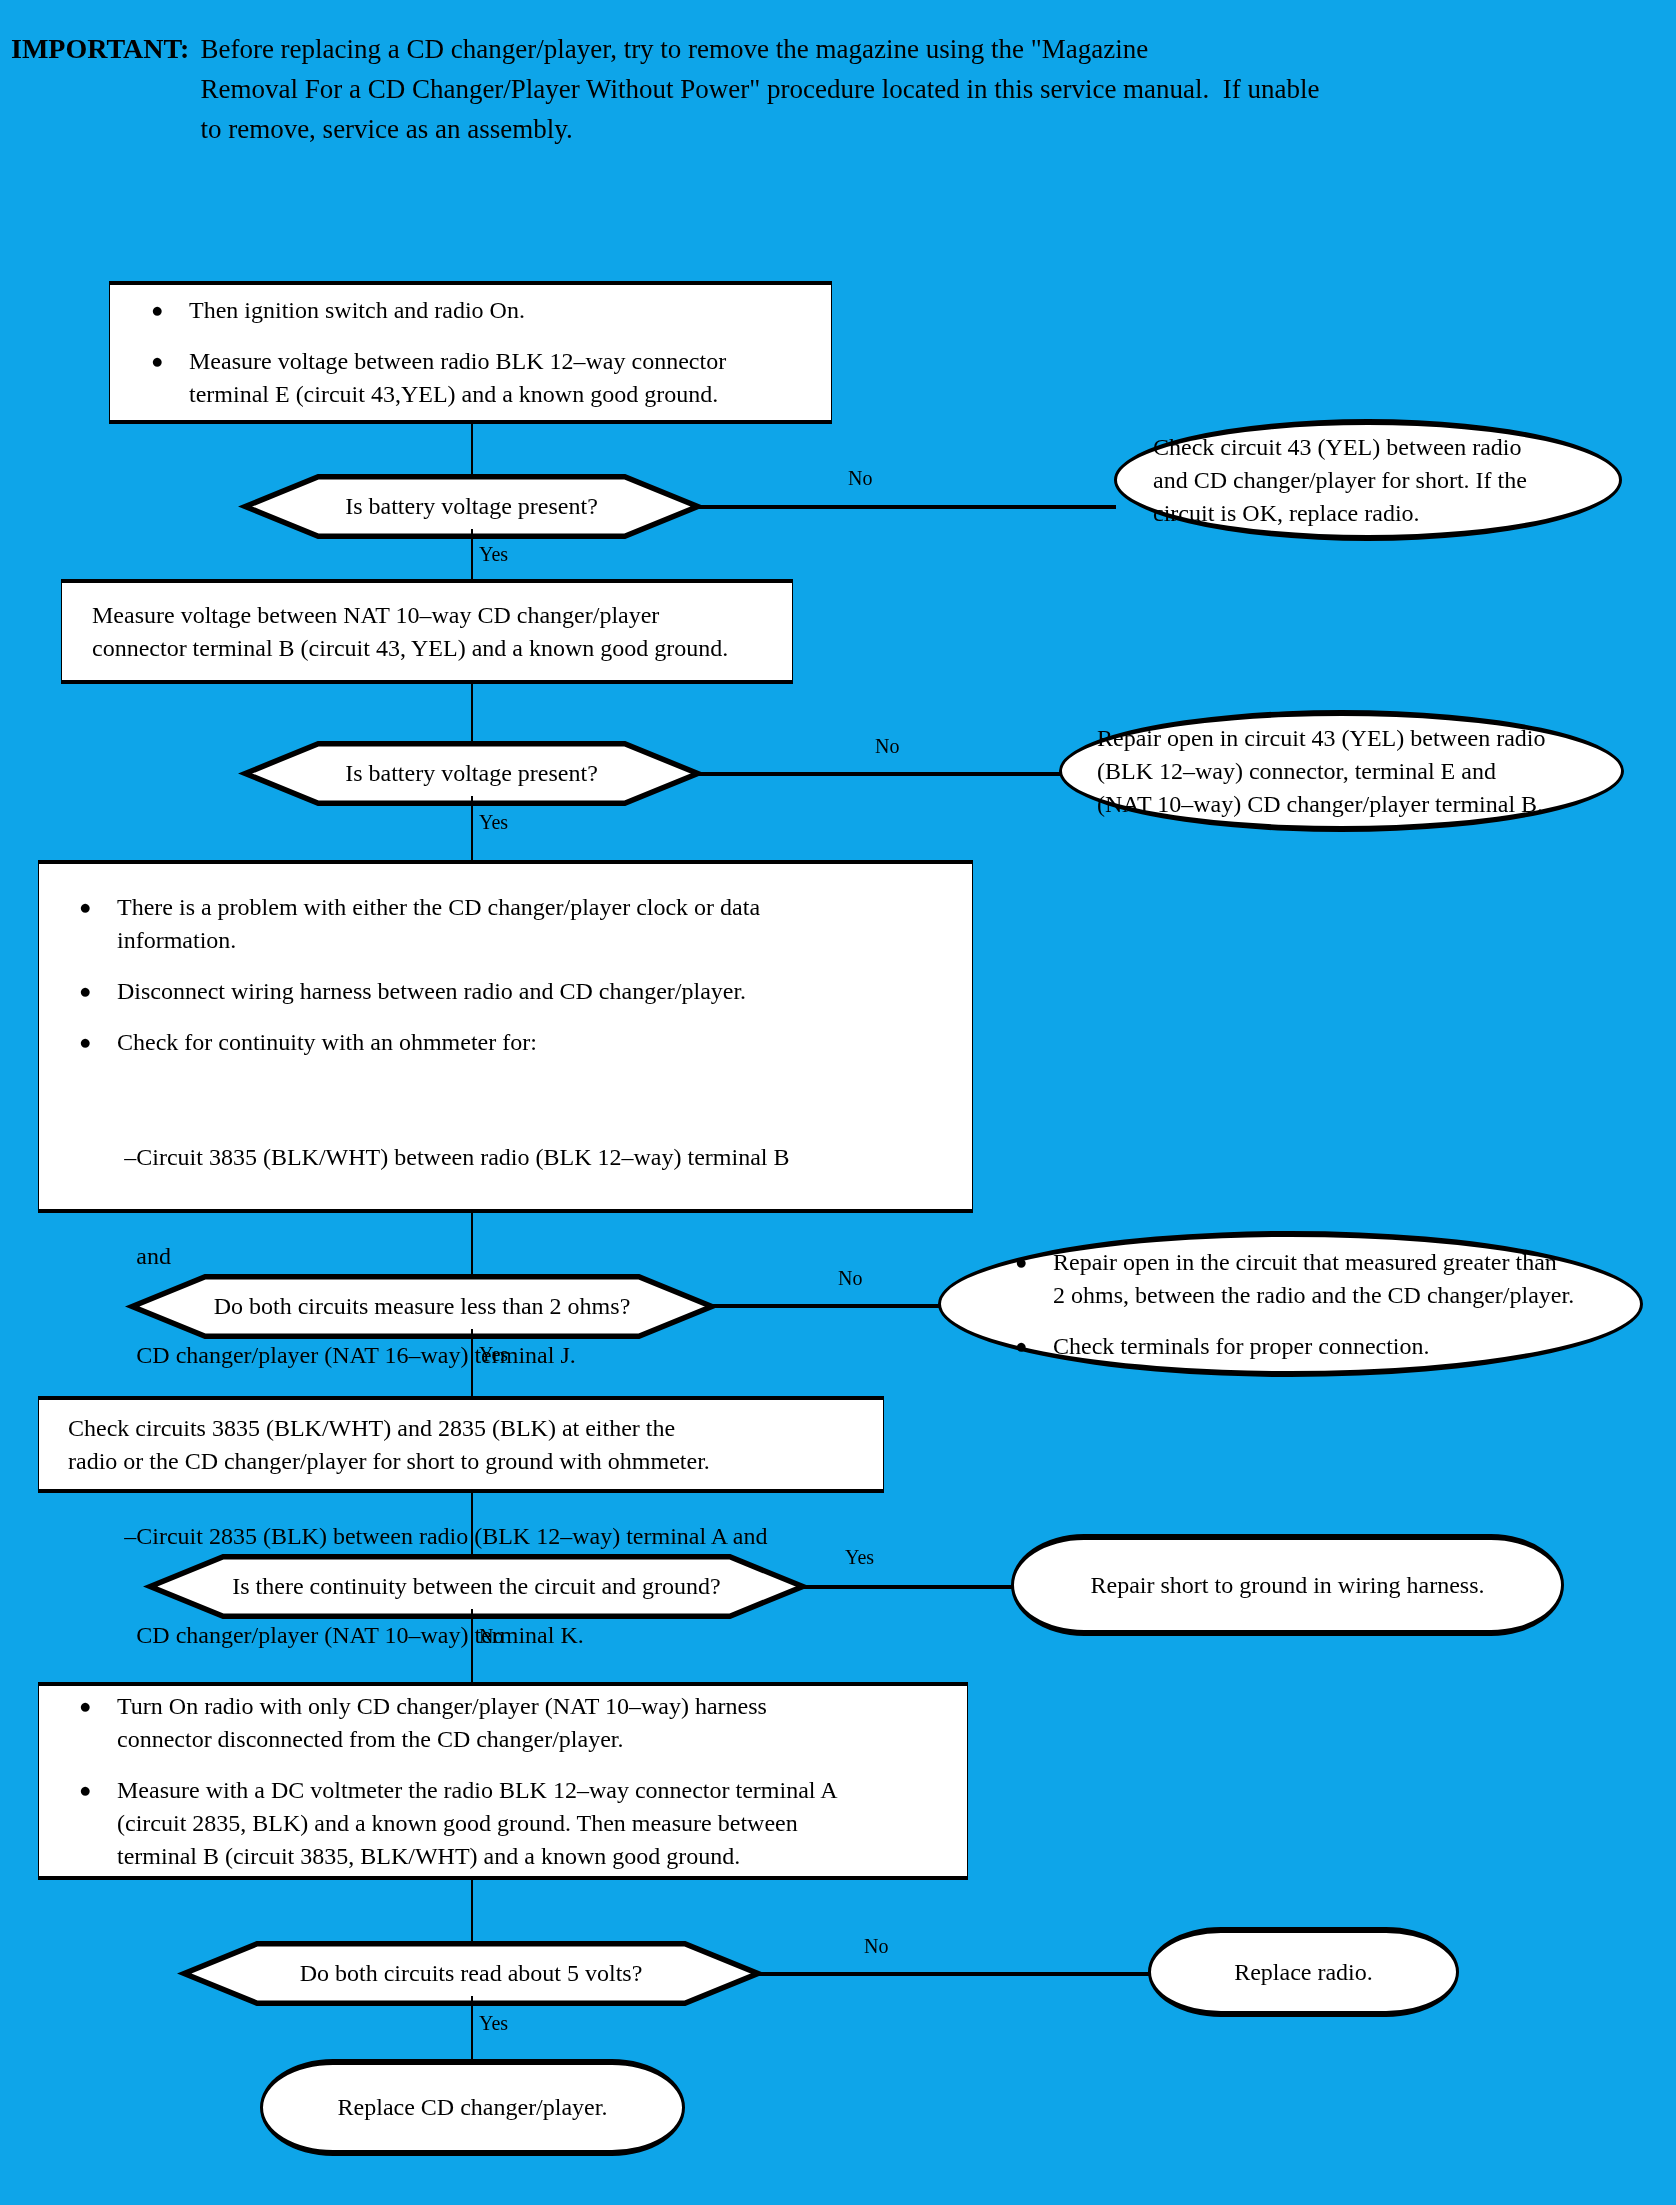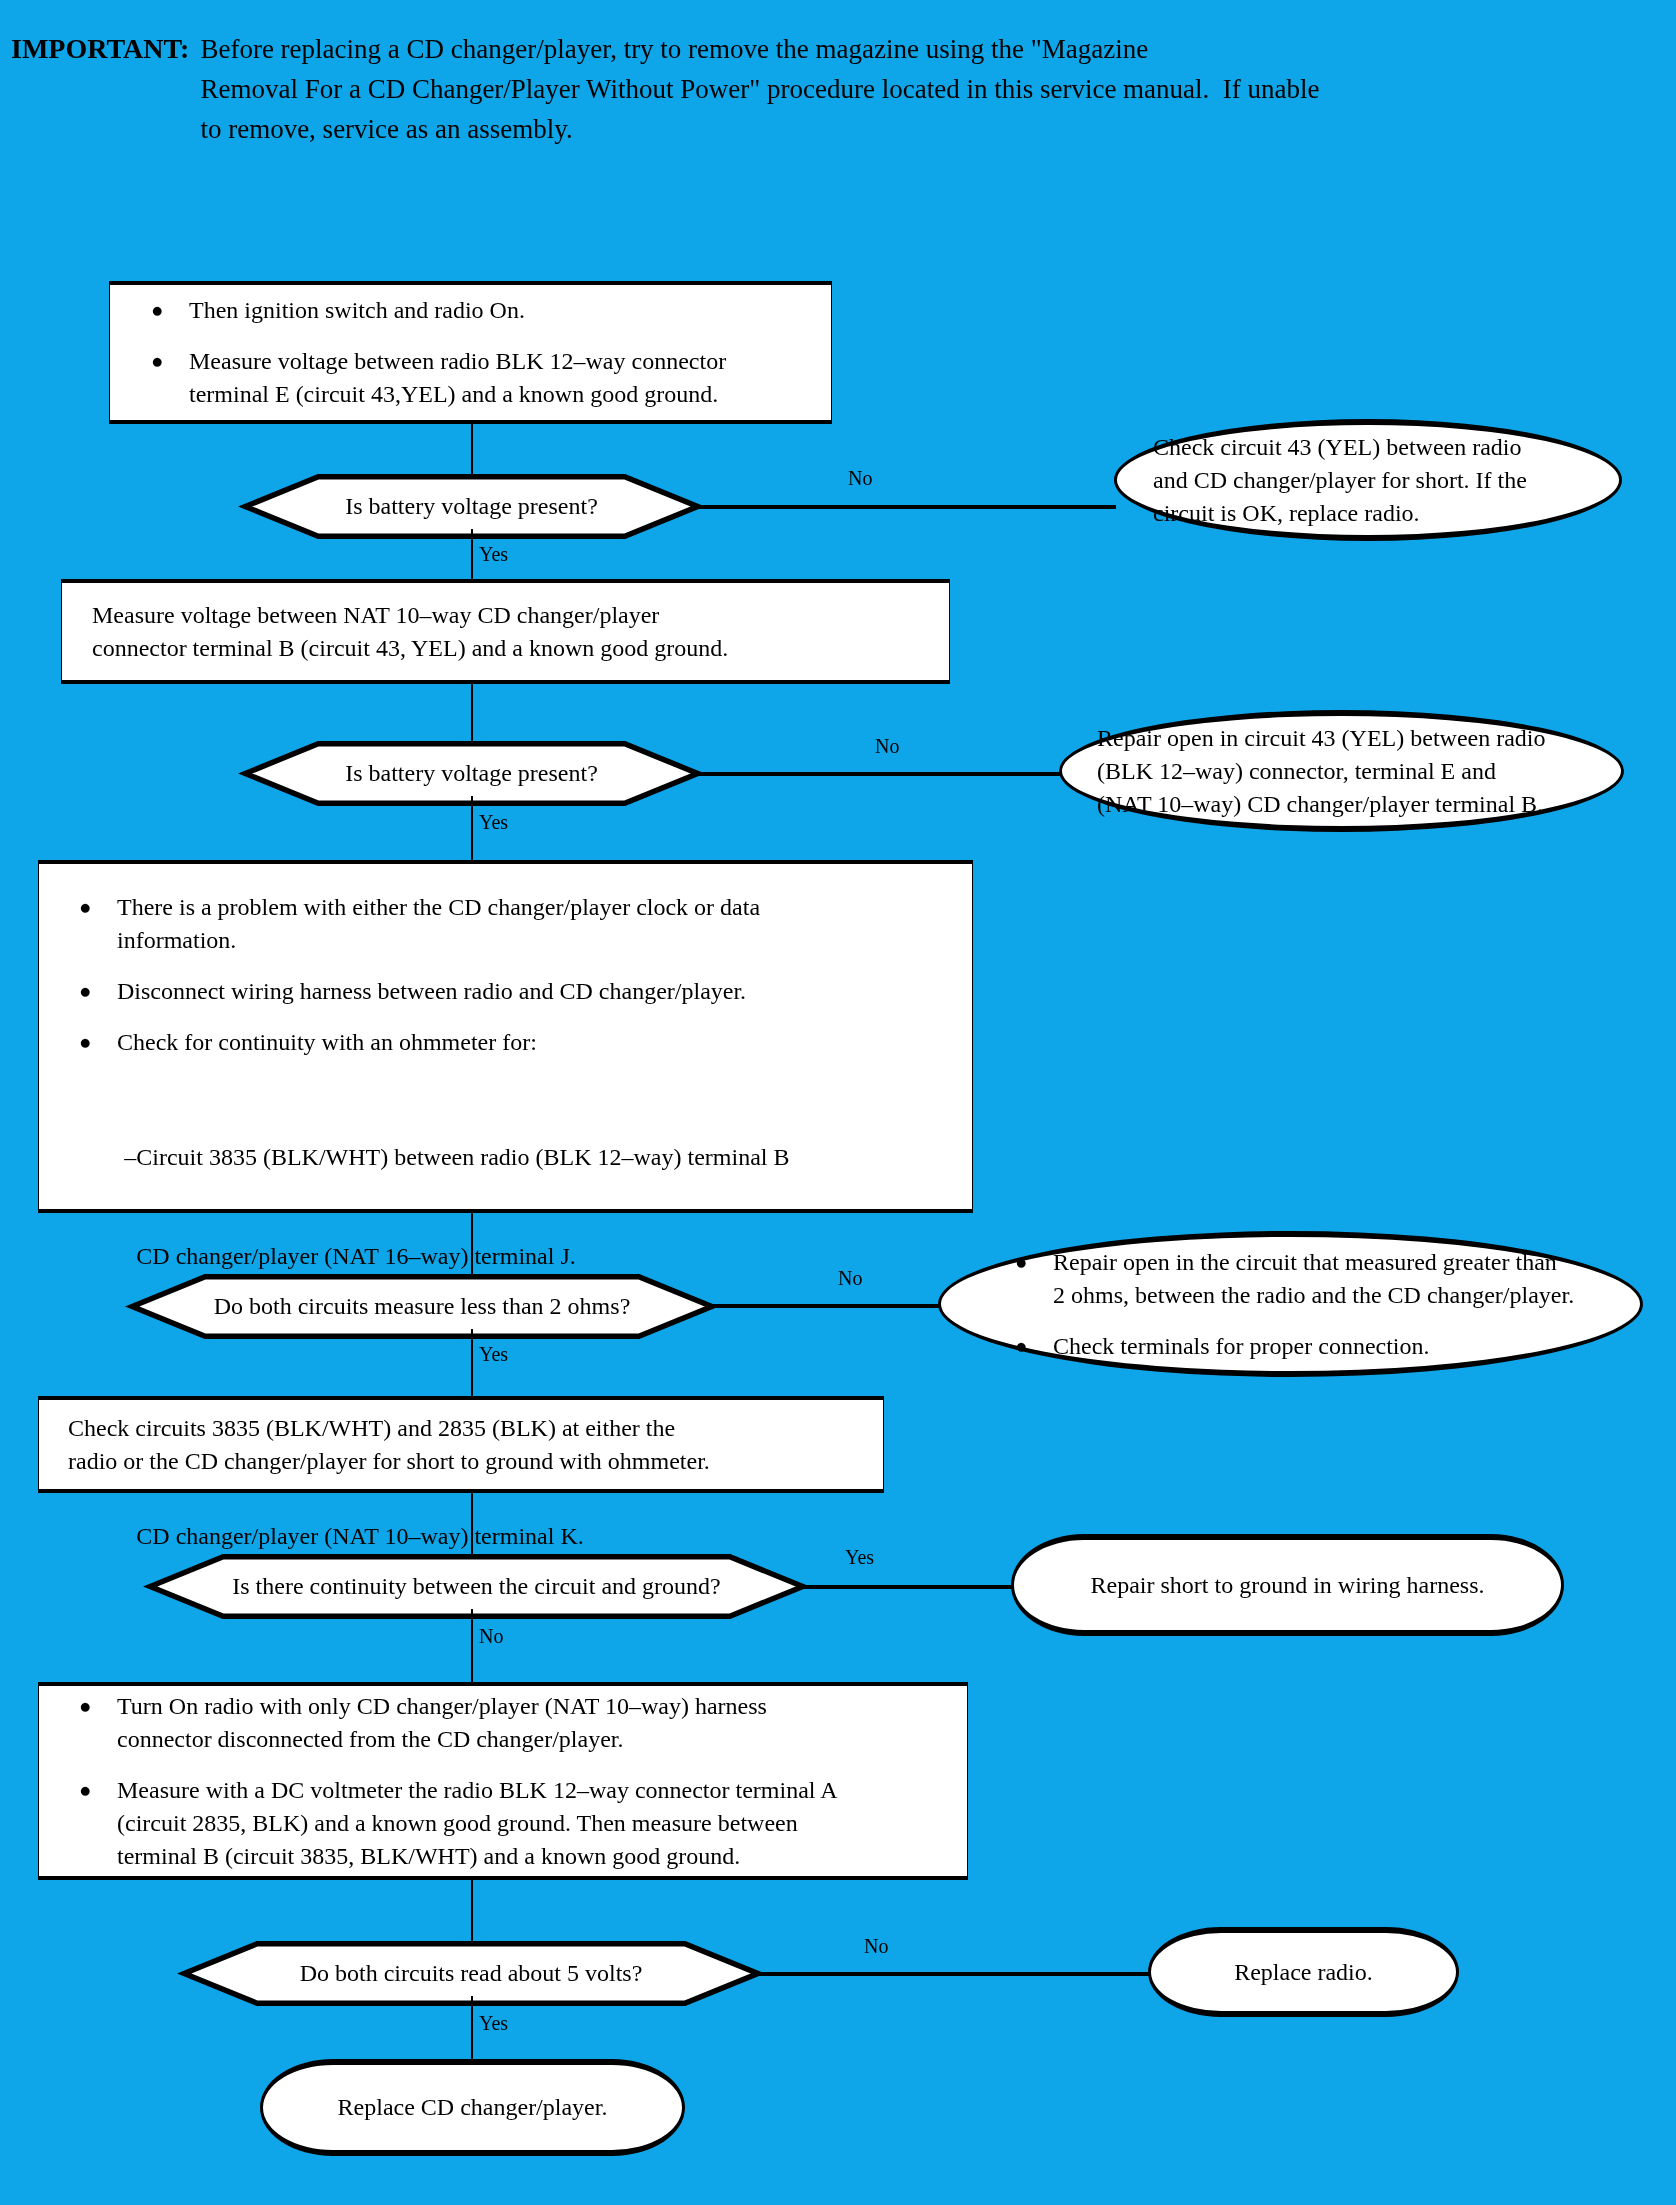--- a/index.html
+++ b/index.html
@@ -186,21 +186,21 @@
     <div class="node-text" style="padding-left:36px; padding-right:30px;">
       <div class="line">Check circuit 43 (YEL) between radio</div>
       <div class="line">and CD changer/player for short. If the</div>
       <div class="line">circuit is OK, replace radio.</div>
     </div>
   </div>
 
   <div class="conn v" style="left:471px; top:529px; height:50px;"></div>
   <div class="branch-label" style="left:479px; top:540px;">Yes</div>
 
-  <div class="node rect" style="left:61px; top:579px; width:889px; height:105px;">
+  <div class="node rect" style="left:61px; top:579px; width:732px; height:105px;">
     <div class="node-text" style="padding-left:30px; padding-right:24px;">
       <div class="line">Measure voltage between NAT 10–way CD changer/player</div>
       <div class="line">connector terminal B (circuit 43, YEL) and a known good ground.</div>
     </div>
   </div>
 
   <div class="conn v" style="left:471px; top:683px; height:61px;"></div>
 
   <div class="decision" style="left:210px; top:740px; width:523px; height:67px;">
     <svg width="523" height="67" viewBox="0 0 860 110">
@@ -236,20 +236,21 @@
           <span class="btxt">Disconnect wiring harness between radio and CD changer/player.</span>
         </li>
         <li>
           <span class="bdot">●</span>
           <span class="btxt">Check for continuity with an ohmmeter for:</span>
         </li>
       </ul>
       <ul class="dlist" style="margin-top:16px; padding-left:7.3px;">
         <li>
           <span style="display:block;">–Circuit 3835 (BLK/WHT) between radio (BLK 12–way) terminal B</span>
+          <span style="display:block;">  and</span>
           <span style="display:block;">  CD changer/player (NAT 16–way) terminal J.</span>
         </li>
         <li>
           <span style="display:block;">–Circuit 2835 (BLK) between radio (BLK 12–way) terminal A and</span>
           <span style="display:block;">  CD changer/player (NAT 10–way) terminal K.</span>
         </li>
       </ul>
     </div>
   </div>
 

